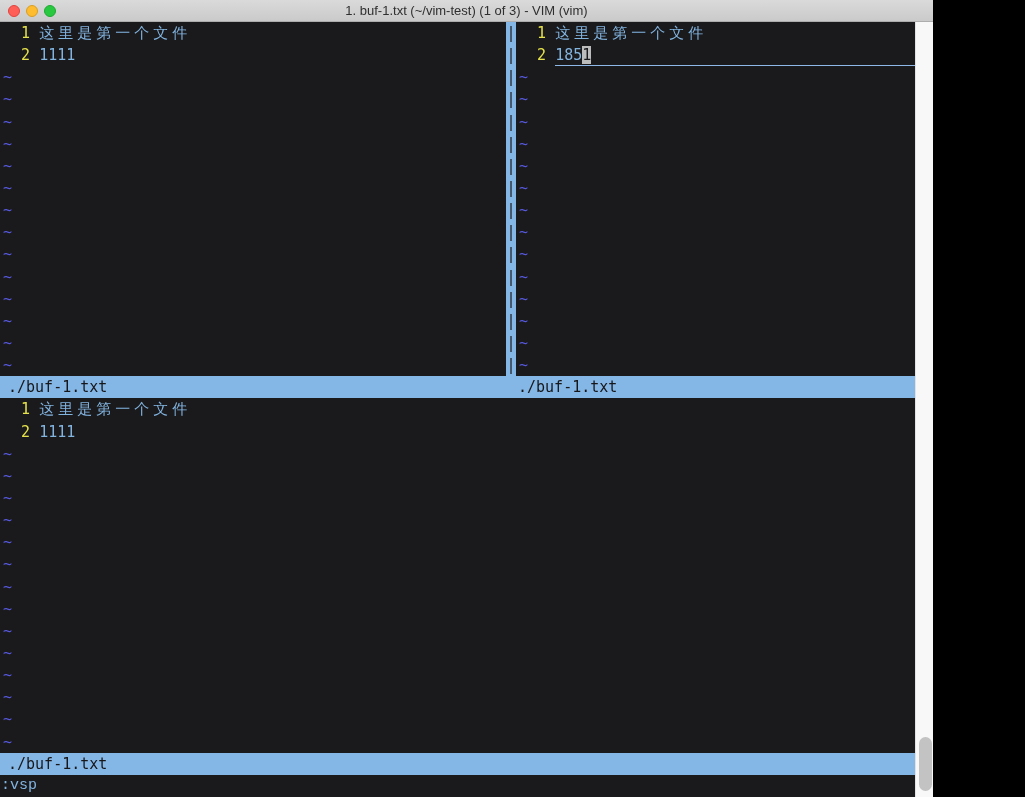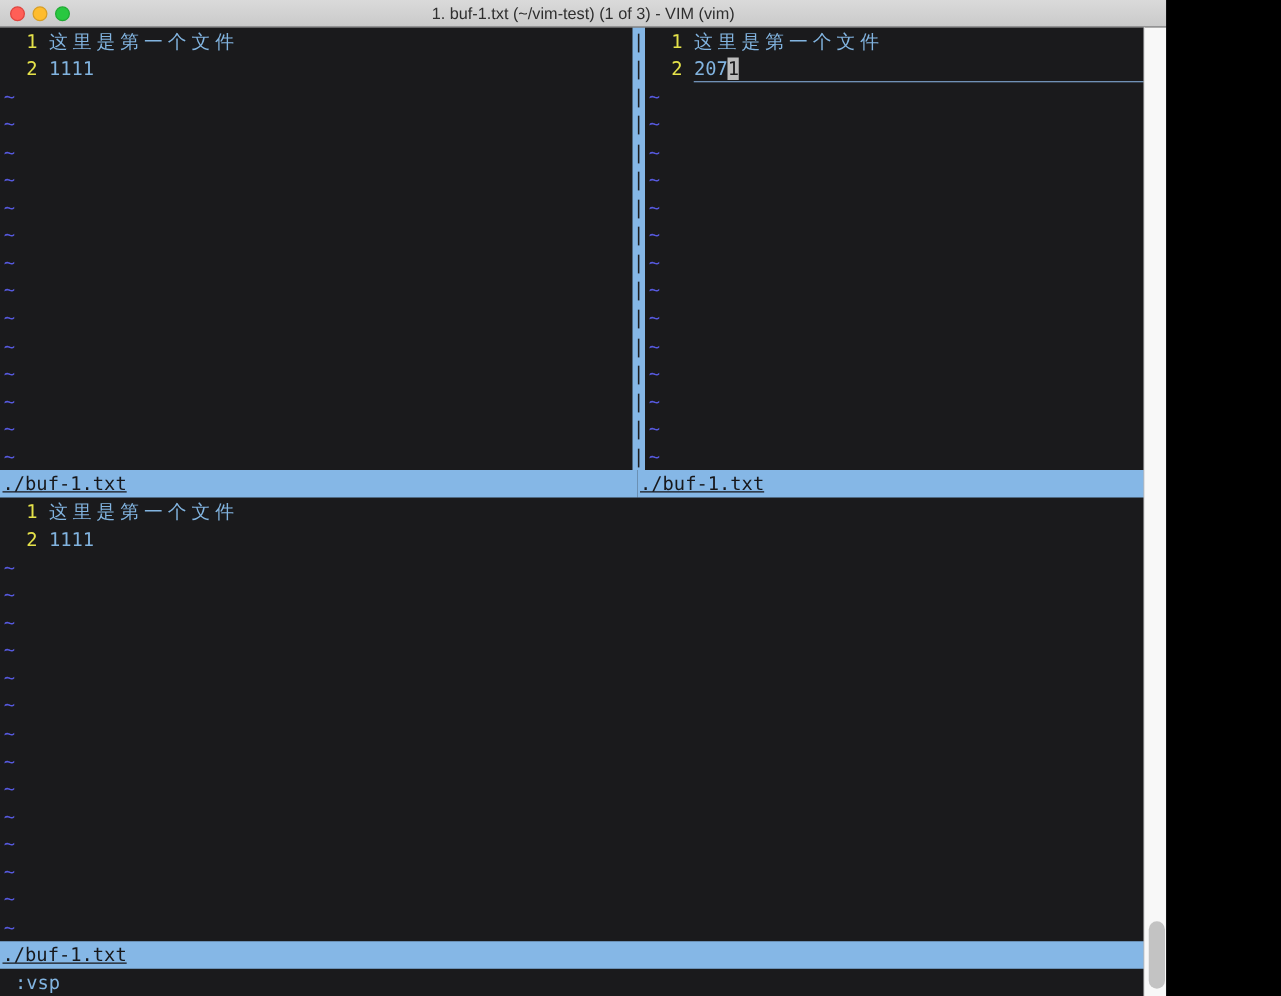--- a/index.html
+++ b/index.html
@@ -56,27 +56,27 @@
   .lcontent{white-space:pre;}
   .cjk{letter-spacing:4px;}
   .cursorline{flex:1;border-bottom:1px solid #8db8e8;box-sizing:border-box;}
   .cursor{background:var(--cursor-bg);color:var(--bg);}
   .tilde{color:var(--tilde-blue);}
   
   .statusrow{display:flex;height:var(--rh);}
   .status{
     background:var(--status-blue);color:var(--status-text);
     height:var(--rh);line-height:var(--rh);
-    padding-left:2px;box-sizing:border-box;white-space:pre;overflow:hidden;text-decoration:underline;
+    padding-left:8px;box-sizing:border-box;white-space:pre;overflow:hidden;
   }
   .status.left{width:510px;}
   .status.right{flex:1;}
   .status.full{width:100%;}
-  .cmdline{height:var(--rh);line-height:var(--rh);padding-left:12px;
-           white-space:pre;color:var(--txt-blue);}
+  .cmdline{height:var(--rh);line-height:var(--rh);padding-left:1px;
+           white-space:pre;color:var(--txt-blue);font-family:Liberation Mono, monospace;}
   
   .scrollbar{width:20px;background:#f8f8f8;border-left:1px solid #e2e2e2;
              position:relative;box-sizing:border-box;}
   .thumb{position:absolute;left:3px;top:715px;width:13px;height:54px;
          border-radius:7px;background:#c3c3c3;}
 </style>
 </head>
 <body>
 
 <div class="mac-window">
@@ -125,21 +125,21 @@
             <div class="vsep-cell">|</div>
             <div class="vsep-cell">|</div>
             <div class="vsep-cell">|</div>
             <div class="vsep-cell">|</div>
             <div class="vsep-cell">|</div>
             <div class="vsep-cell">|</div>
             <div class="vsep-cell">|</div>
           </div>
         <div class="pane pane-right" id="pane-right">
             <div class="row"><span class="lnr">  1 </span><span class="lcontent cjk">这里是第一个文件</span></div>
-            <div class="row"><span class="lnr">  2 </span><span class="lcontent cursorline"><span>207</span><span class="cursor">1</span></span></div>
+            <div class="row"><span class="lnr">  2 </span><span class="lcontent cursorline"><span>185</span><span class="cursor">1</span></span></div>
             <div class="row tilde">~</div>
             <div class="row tilde">~</div>
             <div class="row tilde">~</div>
             <div class="row tilde">~</div>
             <div class="row tilde">~</div>
             <div class="row tilde">~</div>
             <div class="row tilde">~</div>
             <div class="row tilde">~</div>
             <div class="row tilde">~</div>
             <div class="row tilde">~</div>

